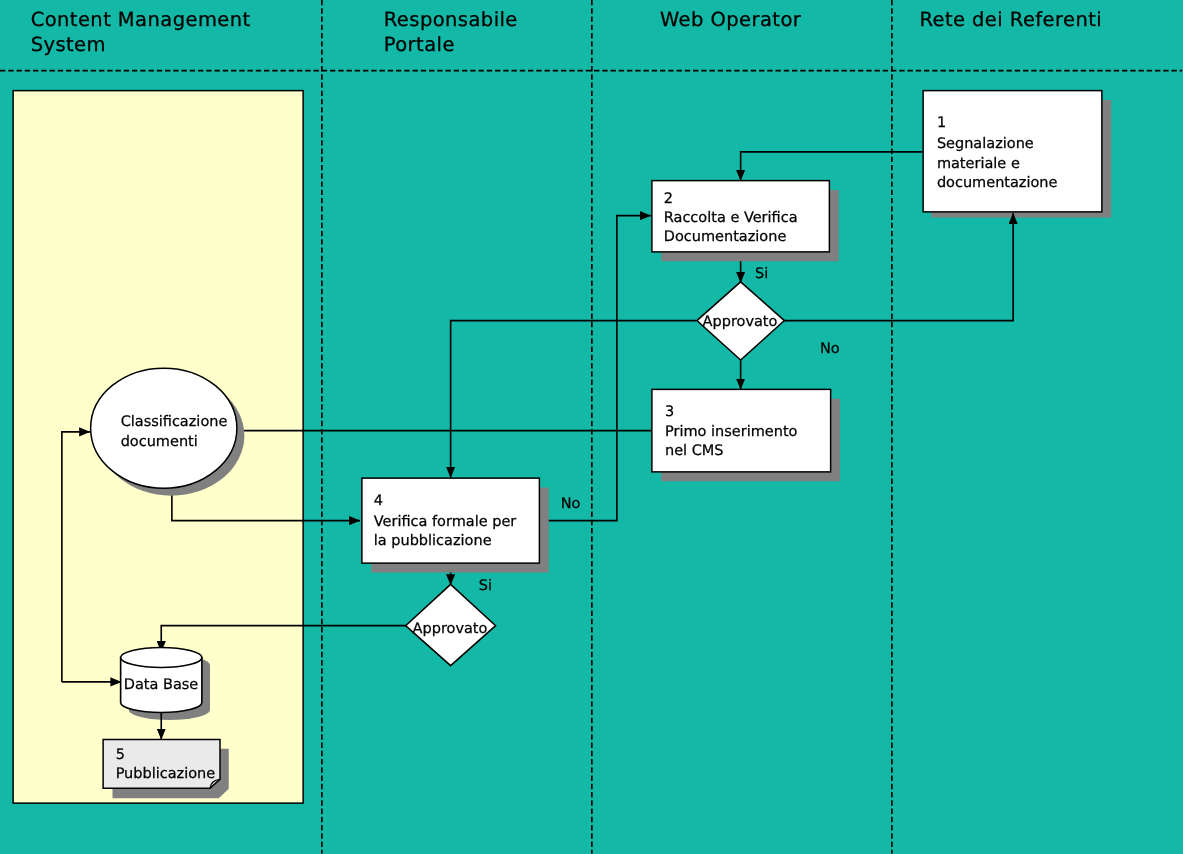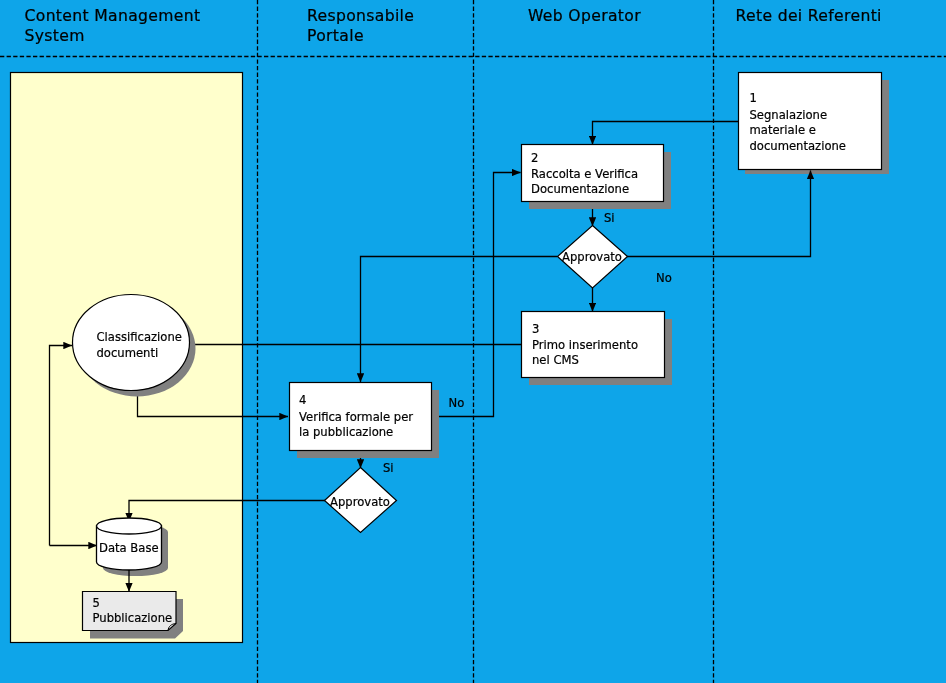--- a/index.html
+++ b/index.html
@@ -1,19 +1,19 @@
 <!DOCTYPE html>
 <html><head>
 <meta charset="utf-8">
 <title>Flowchart</title>
 <style>
   html,body{margin:0;padding:0;background:#ffffff;}
   body{width:946px;height:683px;overflow:hidden;
        font-family:"DejaVu Sans",sans-serif;}
-  #canvas{position:relative;width:946px;height:683px;background:#0ea5e9;will-change:transform;}
+  #canvas{position:relative;width:946px;height:683px;background:#14b8a6;will-change:transform;}
   svg{display:block;position:absolute;top:0;left:0;}
   .lane-title{font-family:"DejaVu Sans",sans-serif;font-size:15.6px;letter-spacing:0.35px;fill:#000;stroke:#000;stroke-width:0.22px;}
   .node-text{font-family:"DejaVu Sans",sans-serif;font-size:11.6px;fill:#000;stroke:#000;stroke-width:0.2px;}
   .edge-label{font-family:"DejaVu Sans",sans-serif;font-size:11.6px;fill:#000;stroke:#000;stroke-width:0.2px;}
 </style>
 </head>
 <body>
 
 <div id="canvas">
 <svg width="946" height="683" viewBox="0 0 946 683" xmlns="http://www.w3.org/2000/svg">

